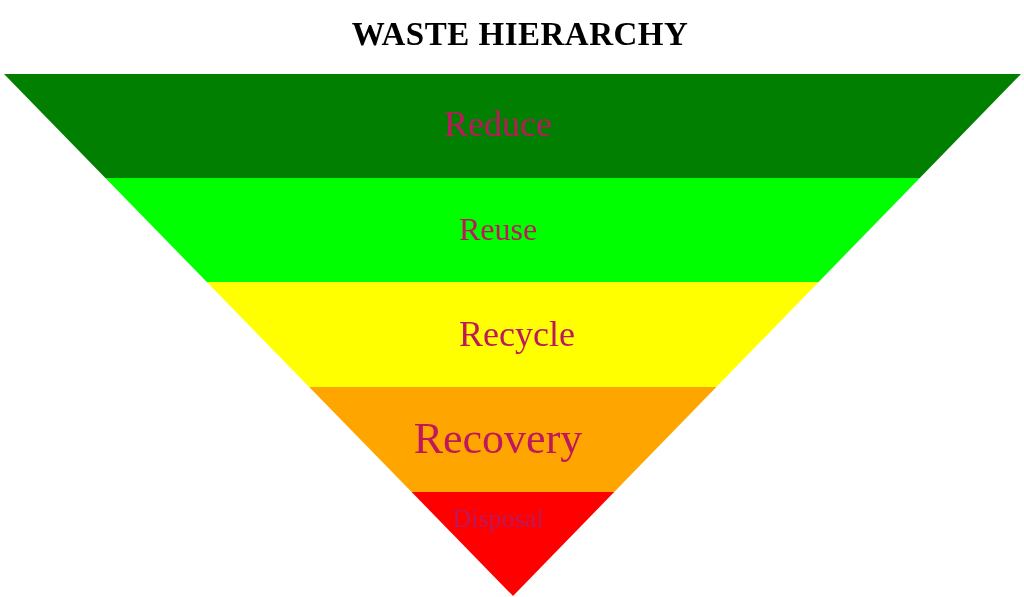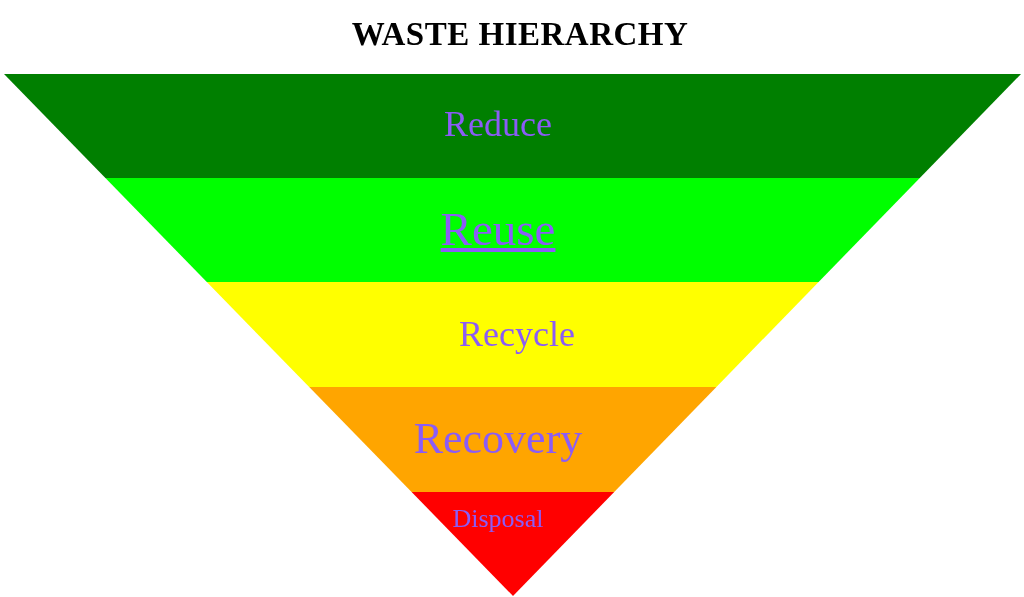--- a/index.html
+++ b/index.html
@@ -33,34 +33,34 @@
       left: 0;
       top: 0;
       width: 1024px;
       height: 597px;
     }
     .label {
       position: absolute;
       left: 0;
       width: 996px;
       text-align: center;
-      color: #8b5cf6;
+      color: #be185d;
       font-family: "Liberation Serif", "DejaVu Serif", serif;
     }
   </style>
 </head>
 <body>
 
 <div class="title">WASTE HIERARCHY</div>
 
 <svg class="pyramid" viewBox="0 0 1024 597" xmlns="http://www.w3.org/2000/svg">
   <polygon id="band0" points="4.0,74.0 1021.0,74.0 919.8,178.0 105.4,178.0" fill="#007F00"></polygon>
   <polygon id="band1" points="105.4,178.0 919.8,178.0 818.6,282.0 206.8,282.0" fill="#00FF00"></polygon>
   <polygon id="band2" points="206.8,282.0 818.6,282.0 716.4,387.0 309.2,387.0" fill="#FFFF00"></polygon>
   <polygon id="band3" points="309.2,387.0 716.4,387.0 614.2,492.0 411.6,492.0" fill="#FFA500"></polygon>
   <polygon id="band4" points="411.6,492.0 614.2,492.0 513.0,596.0" fill="#FF0000"></polygon>
 </svg>
 
 <div class="label" style="top:101px;font-size:36px;line-height:46px;">Reduce</div>
-<div class="label" style="top:206px;font-size:47px;line-height:46px;text-decoration:underline;">Reuse</div>
+<div class="label" style="top:206px;font-size:32px;line-height:46px;">Reuse</div>
 <div class="label" style="top:311px;font-size:36px;line-height:46px;margin-left:19px;">Recycle</div>
 <div class="label" style="top:418px;font-size:44px;line-height:42px;">Recovery</div>
 <div class="label" style="top:503px;font-size:26px;line-height:32px;">Disposal</div>
 
 </body></html>

